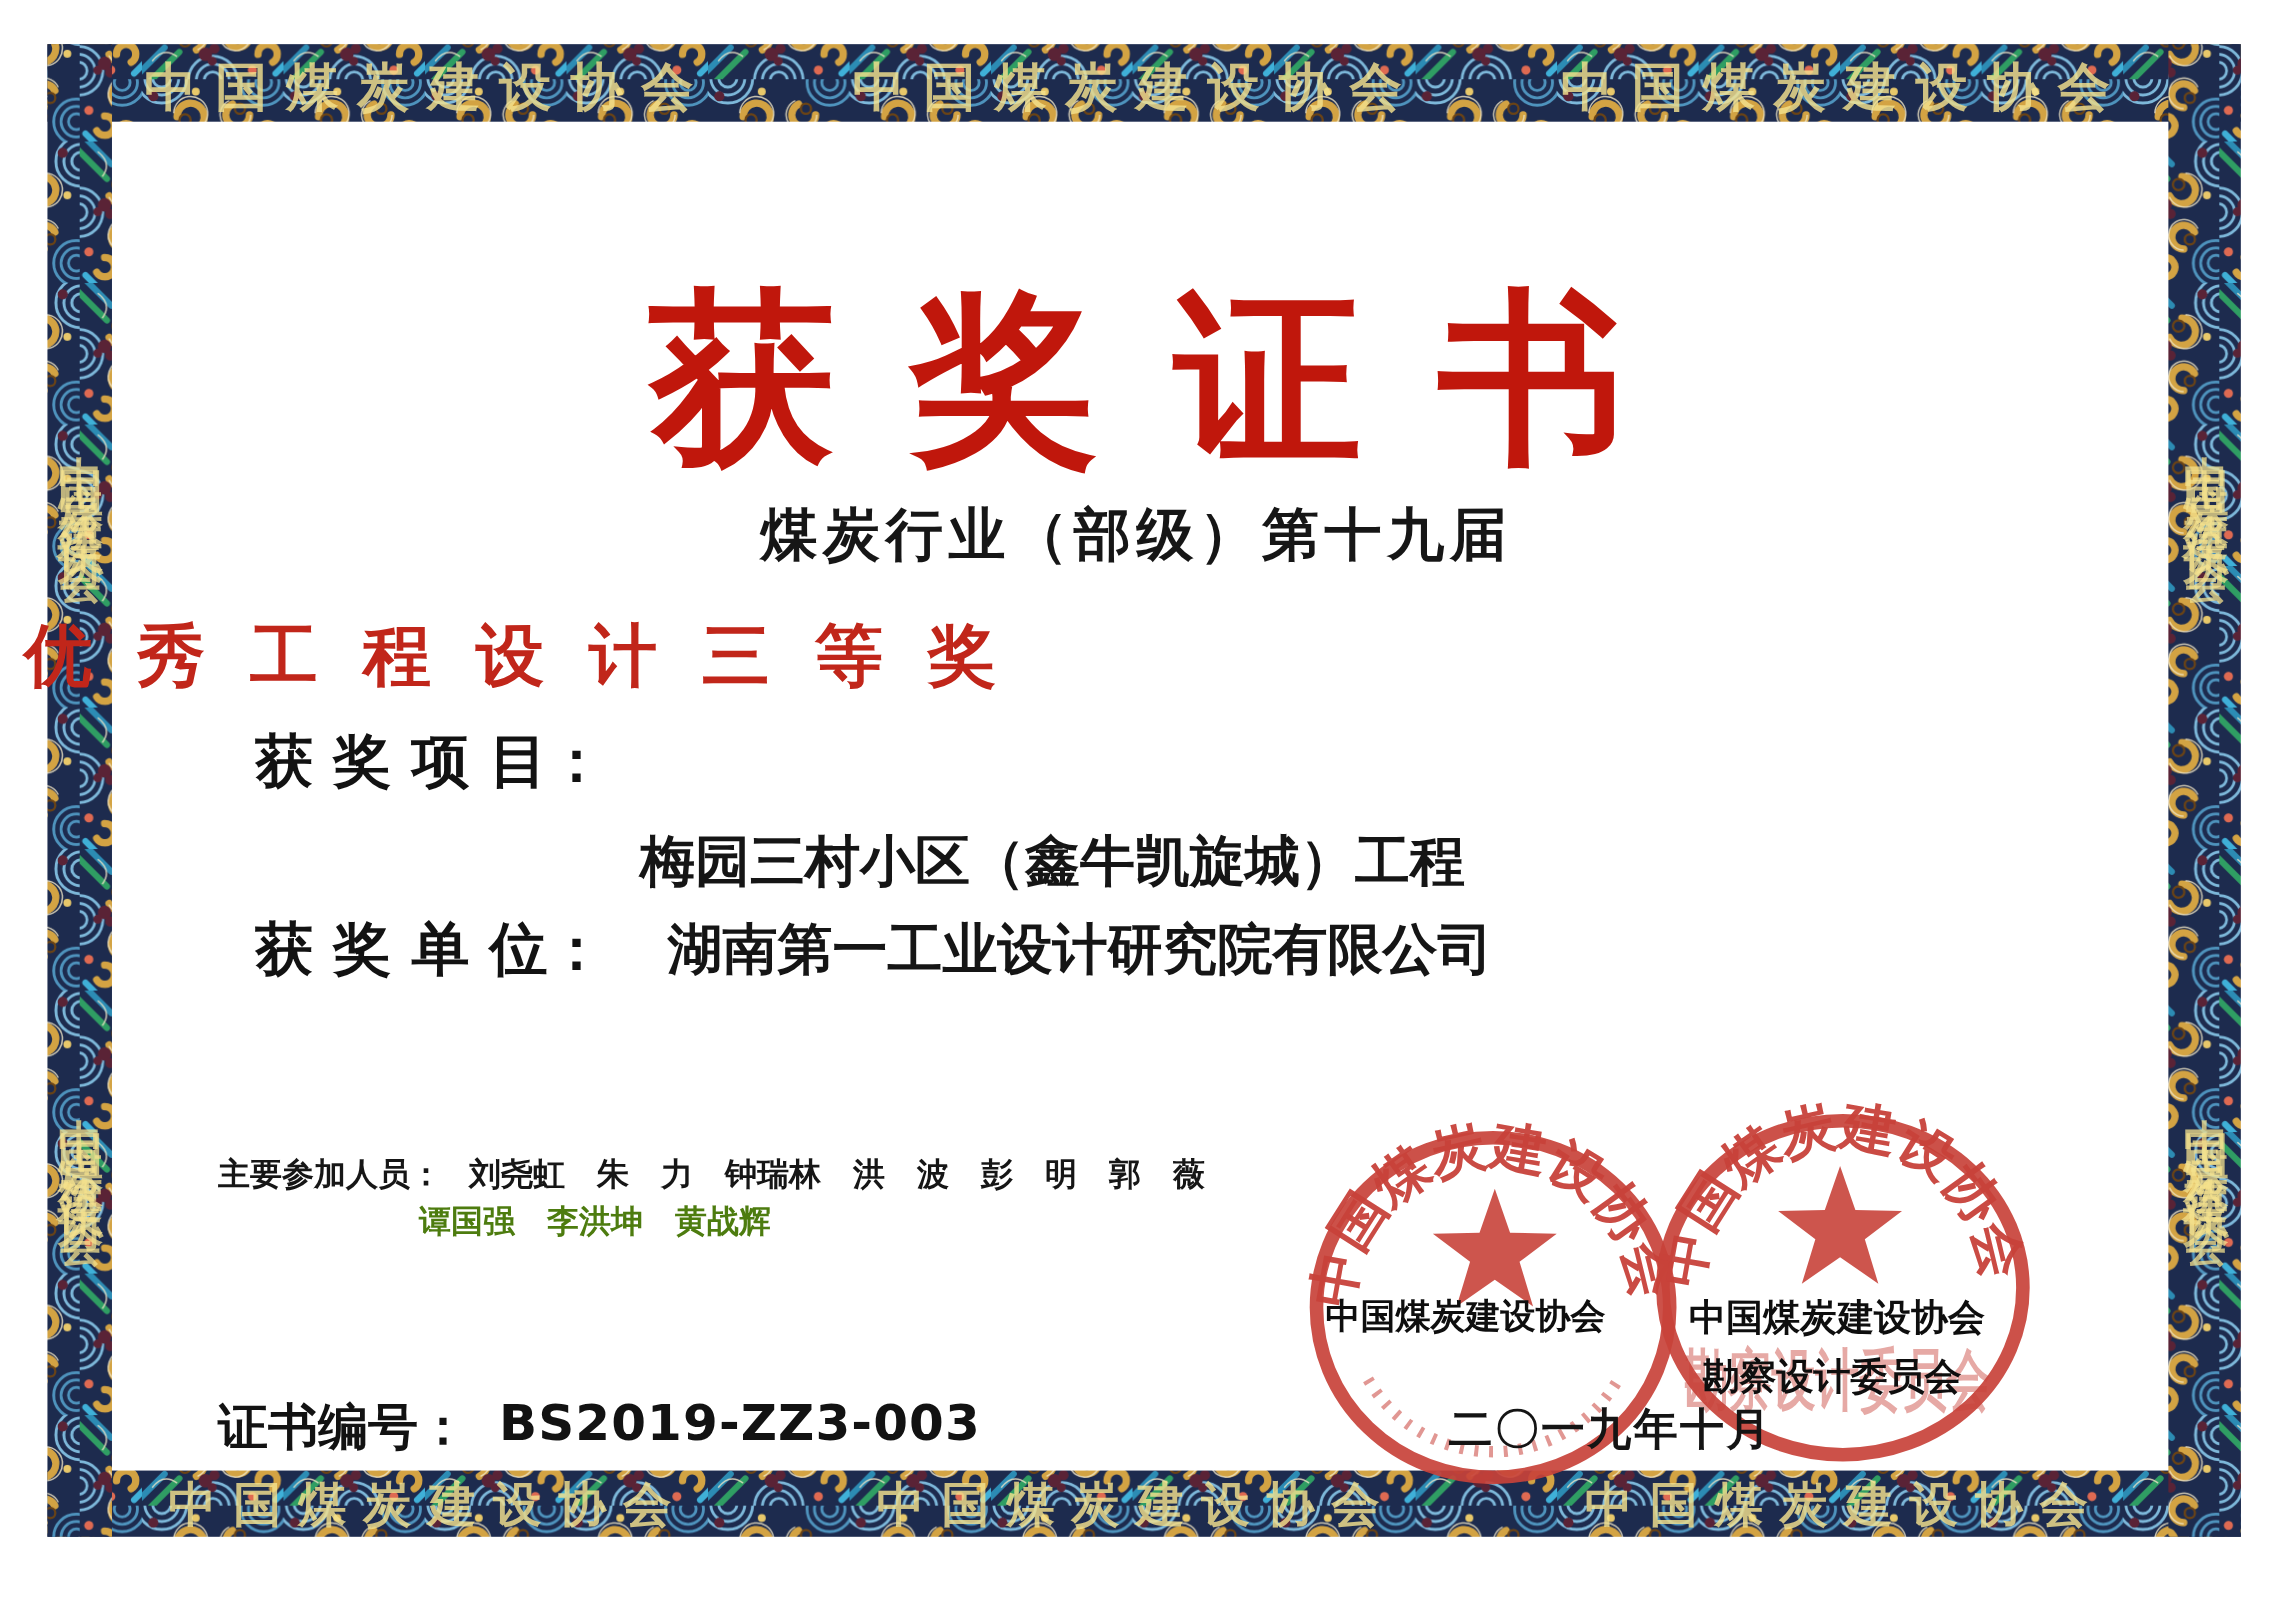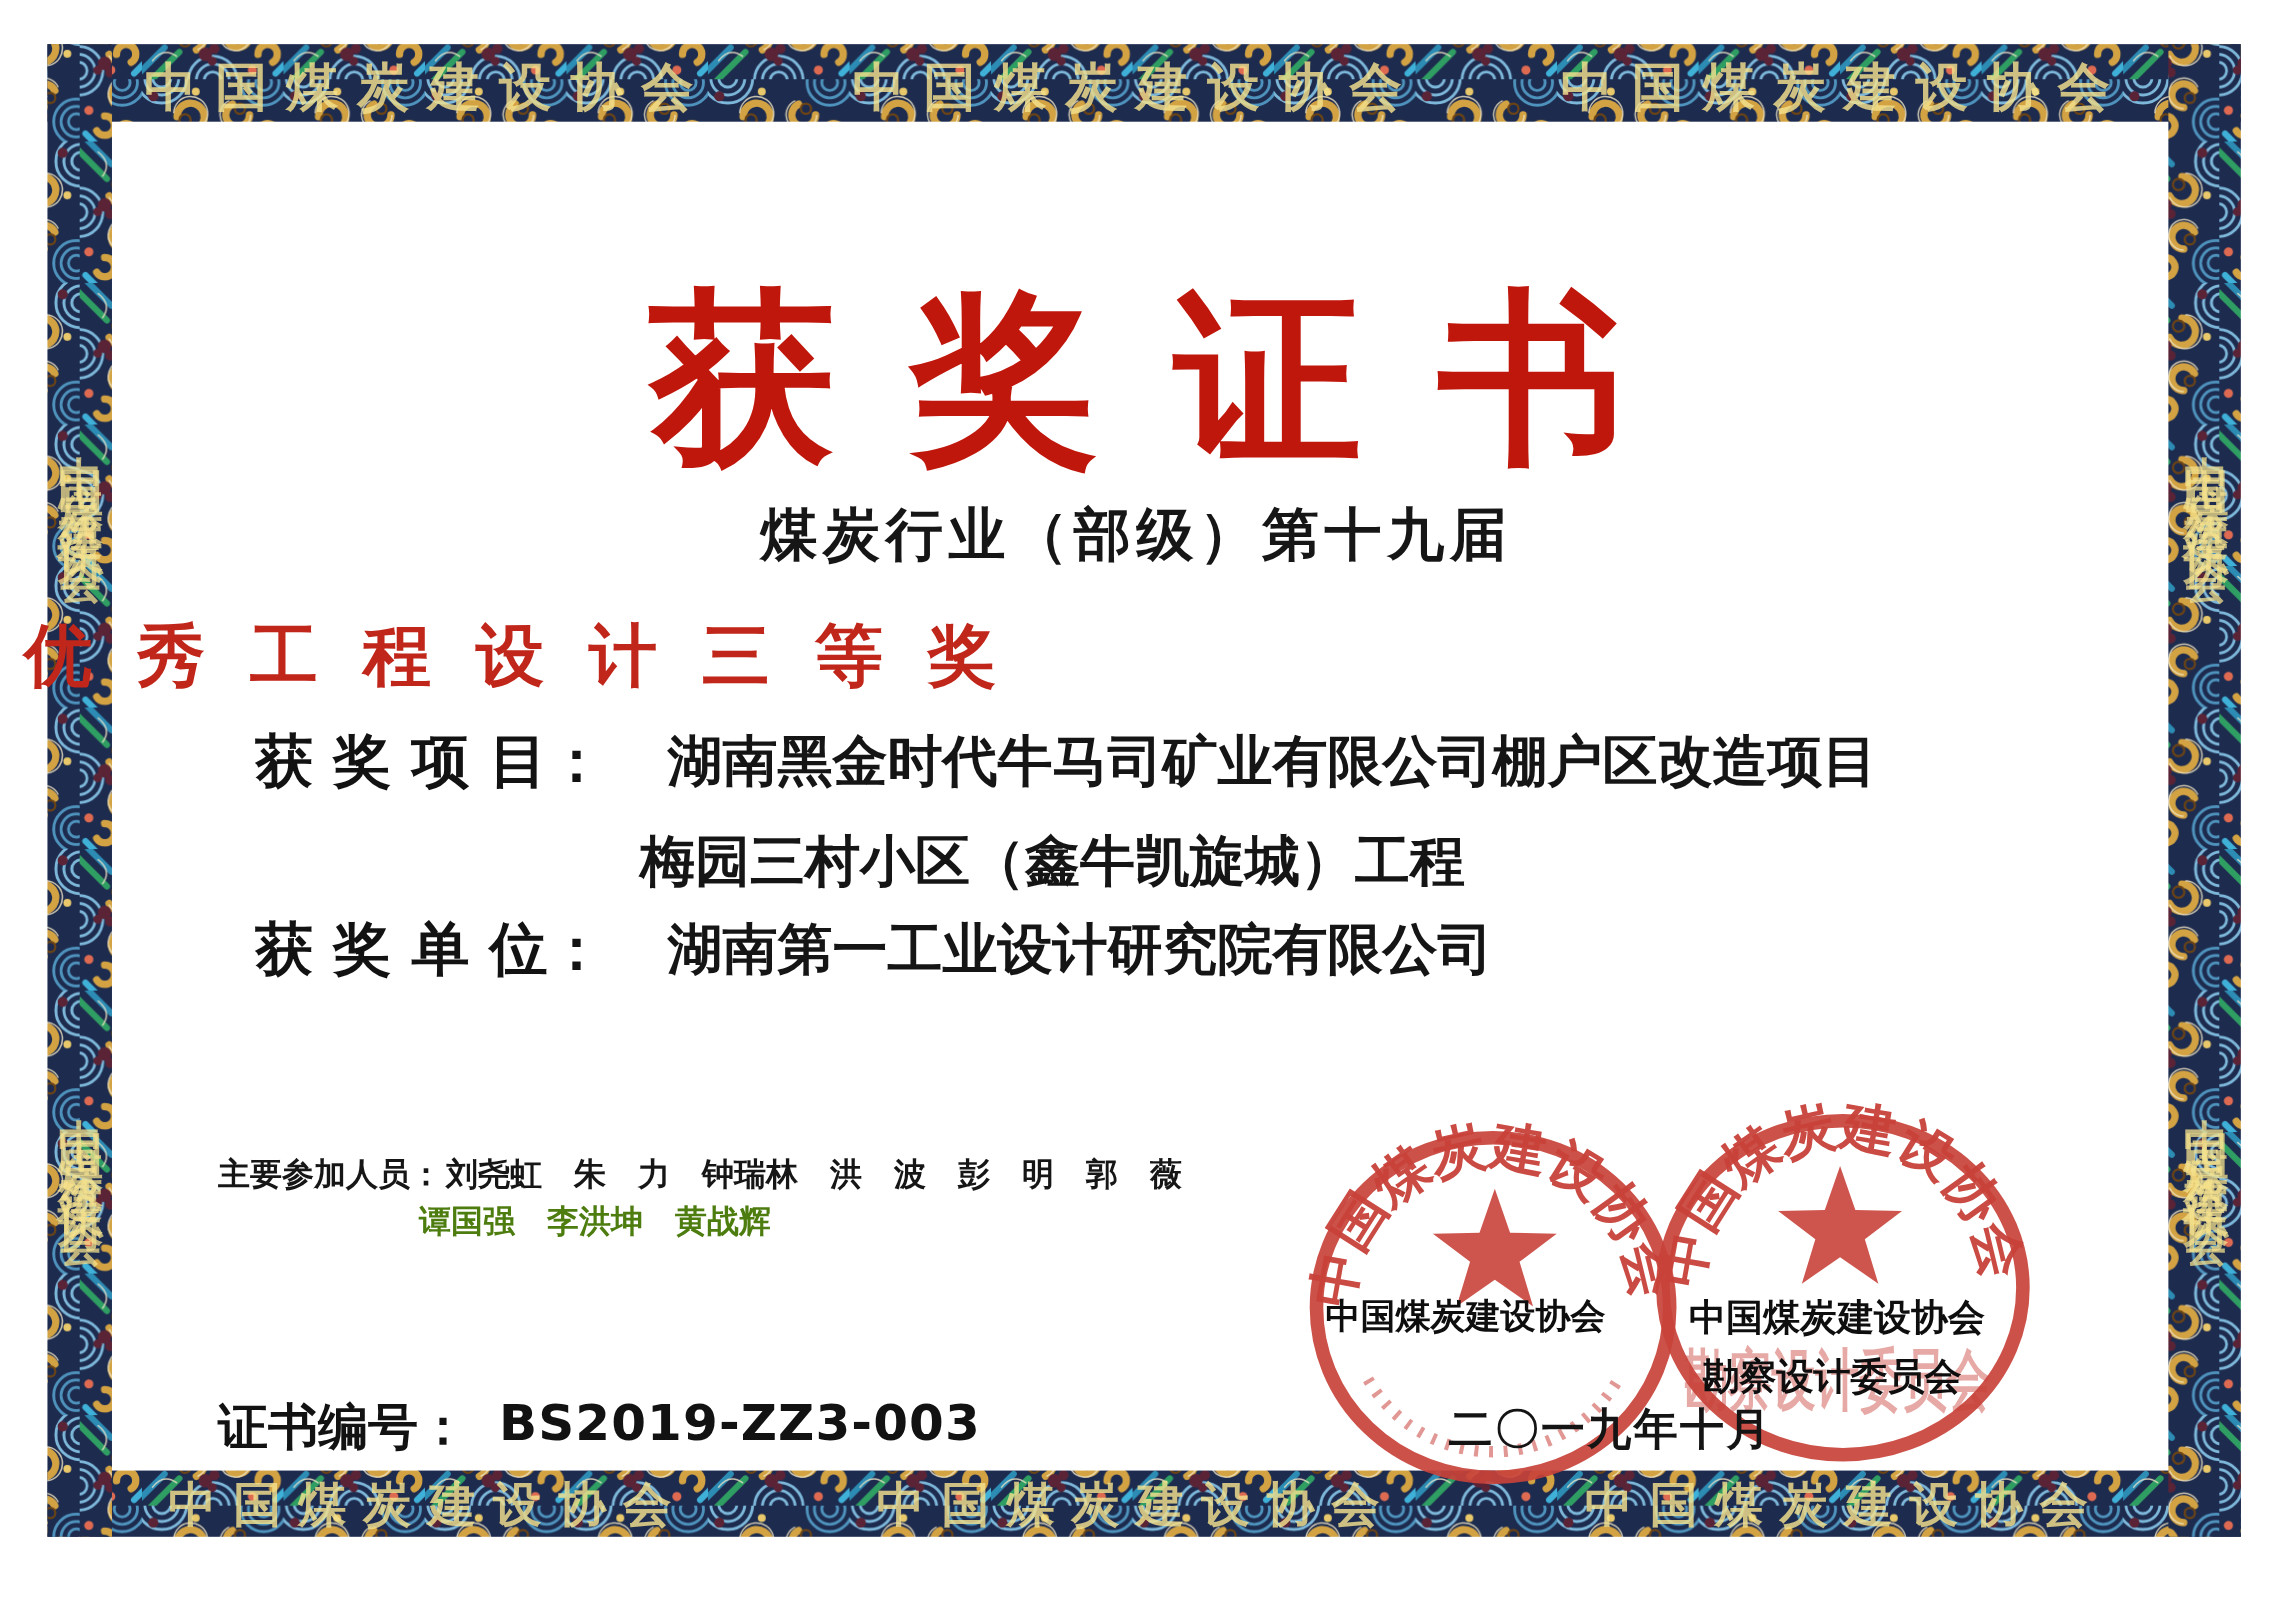--- a/index.html
+++ b/index.html
@@ -49,21 +49,21 @@
   }
   .field-value{
     font-family:"Liberation Serif",serif;font-weight:bold;color:#151515;
     font-size:55px;line-height:1.15;margin-left:62px;white-space:nowrap;
   }
   .row-project{left:255px;top:730px;}
   .line-project2{left:640px;top:825px;font-size:55px;font-weight:bold;color:#151515;white-space:nowrap;}
   .row-unit{left:255px;top:918px;}
   .row-people{left:218px;top:1155px;}
   .people-label{font-family:"Liberation Serif",serif;font-weight:bold;color:#161616;font-size:32px;line-height:1.2;white-space:pre;}
-  .people-names{font-family:"Liberation Serif",serif;font-weight:bold;color:#161616;font-size:32px;line-height:1.2;margin-left:4px;white-space:pre;}
+  .people-names{font-family:"Liberation Serif",serif;font-weight:bold;color:#161616;font-size:32px;line-height:1.2;margin-left:27px;white-space:pre;}
   .people-line2{left:419px;top:1200px;font-size:32px;font-weight:bold;color:#4d7c0f;white-space:pre;}
   .row-certno{left:218px;top:1394px;}
   .certno-label{font-family:"DejaVu Sans",sans-serif;font-weight:bold;color:#121212;font-size:50px;}
   .certno-value{font-family:"DejaVu Sans",sans-serif;font-weight:700;color:#121212;font-size:50px;margin-left:31px;letter-spacing:1.1px;}
   .seal-org{position:absolute;color:#0e0e0e;font-family:"Liberation Serif",serif;font-weight:bold;text-align:center;white-space:nowrap;z-index:4;}
   .seal-org.l1{left:1324px;width:283px;top:1293px;font-size:35px;}
   .seal-org.r1{left:1687px;width:300px;top:1293px;font-size:37px;}
   .seal-org.r2{left:1701px;width:262px;top:1352px;font-size:37px;}
   .date-line{left:1418px;top:1400px;width:385px;text-align:center;font-size:44px;font-weight:bold;color:#141414;letter-spacing:2.3px;white-space:nowrap;}
 </style>
@@ -177,21 +177,20 @@
 </svg>
 
 <div class="abs content title">获奖证书</div>
 
 <div class="abs content subtitle">煤炭行业（部级）第十九届</div>
 
 <div class="abs content award">优秀工程设计三等奖</div>
 
 <div class="abs content field-row row-project">
   <span class="field-label">获 奖 项 目：</span>
-  <span class="field-value">湖南黑金时代牛马司矿业有限公司棚户区改造项目</span>
 </div>
 
 <div class="abs content line-project2">梅园三村小区（鑫牛凯旋城）工程</div>
 
 <div class="abs content field-row row-unit">
   <span class="field-label">获 奖 单 位：</span>
   <span class="field-value">湖南第一工业设计研究院有限公司</span>
 </div>
 
 <div class="abs content field-row row-people">

